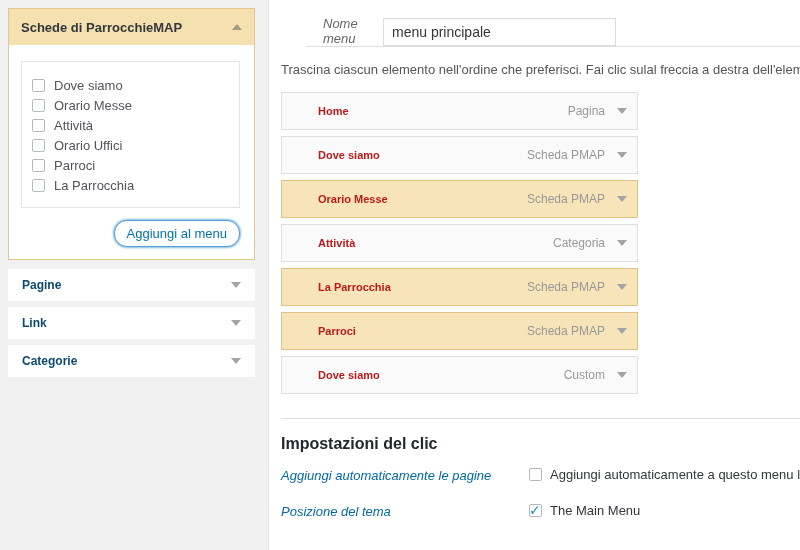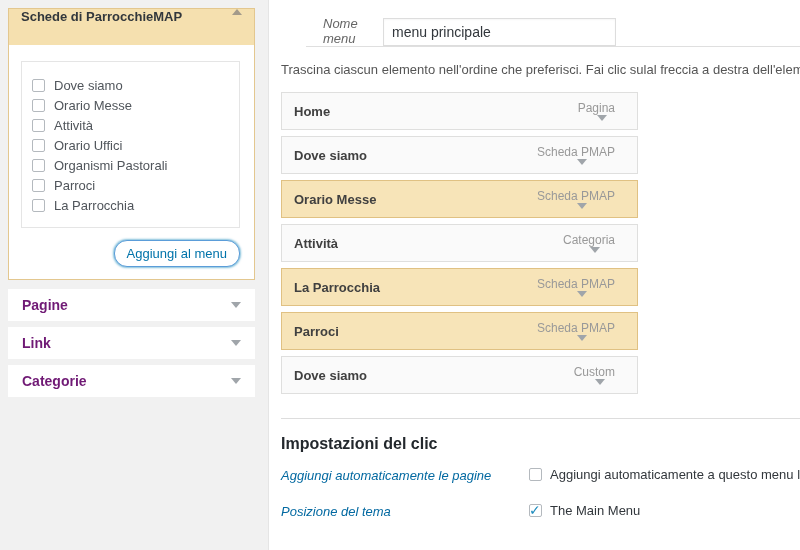--- a/index.html
+++ b/index.html
@@ -9,21 +9,21 @@
     font-family: "Liberation Sans", "DejaVu Sans", sans-serif;
     font-size: 13px;
     color: #444;
   }
 
   
   .sidebar { position: absolute; left: 8px; top: 8px; width: 247px; }
 
   .pmap-panel { border: 1px solid #e3c78f; background: #fff; margin-bottom: 9px; }
   .pmap-header {
-    background: #f5e0af; height: 36px; display: flex; 
+    background: #f5e0af; height: 36px; display: flex; align-items: center;
     justify-content: space-between; padding: 0 12px; cursor: pointer;
   }
   .pmap-title { font-weight: bold; color: #32373c; font-size: 13px; }
   .tri-up {
     width: 0; height: 0; border-left: 5px solid transparent;
     border-right: 5px solid transparent; border-bottom: 6px solid #a39a8a;
   }
   .pmap-body { padding: 16px 14px 12px 12px; background: #fff; }
   .pmap-listbox { border: 1px solid #e5e5e5; padding: 13px 8px 12px 10px; }
   .cb-row { display: flex; align-items: center; height: 20px; cursor: pointer; }
@@ -42,21 +42,21 @@
     display: inline-block; background: #fff; color: #0073aa; font-size: 13px;
     font-family: inherit; padding: 5px 12px; border: 1px solid #5b9dd9;
     border-radius: 13px; box-shadow: 0 0 2px 1px rgba(30,140,190,.55); cursor: pointer;
   }
 
   .accordion {
     background: #fff; height: 32px; margin-bottom: 6px; display: flex;
     align-items: center; justify-content: space-between; padding: 0 13px;
     cursor: pointer; border: 1px solid #fff;
   }
-  .acc-label { font-weight: bold; color: #701a75; font-size: 14px; }
+  .acc-label { font-weight: bold; color: #0c4a6e; font-size: 12px; }
   .tri-down {
     width: 0; height: 0; border-left: 5px solid transparent;
     border-right: 5px solid transparent; border-top: 6px solid #a0a5aa;
   }
 
   
   .main {
     position: absolute; left: 268px; top: 0; right: 0; bottom: 0;
     background: #fff; border-left: 1px solid #e5e5e5;
   }
@@ -78,22 +78,22 @@
     white-space: nowrap; overflow: hidden;
   }
 
   .menu-items { width: 357px; }
   .menu-item {
     height: 38px; margin-bottom: 6px; background: #fafafa;
     border: 1px solid #dfdfde; display: flex; align-items: center;
     justify-content: space-between; padding: 0 10px 0 12px; cursor: move;
   }
   .menu-item.highlighted { background: #f7e4b8; border-color: #e0c183; }
-  .mi-label { font-weight: bold; color: #404040; font-size: 13px; }
-  .mi-right { display: flex; align-items: center; flex-direction: column; }
+  .mi-label { font-weight: bold; color: #b91c1c; font-size: 11px; margin-left: 24px; }
+  .mi-right { display: flex; align-items: center; }
   .mi-type { color: #999; font-size: 12px; margin-right: 12px; }
   .mi-tri {
     width: 0; height: 0; border-left: 5px solid transparent;
     border-right: 5px solid transparent; border-top: 6px solid #a0a5aa; cursor: pointer;
   }
 
   .divider { border-top: 1px solid #ddd; margin-top: 24px; }
 
   .settings-title { margin-top: 16px; margin-bottom: 14px; }
   .setting-row { display: flex; margin-bottom: 14px; }
@@ -128,24 +128,20 @@
         <div class="cb-row">
           <span class="cb"></span>
           <span class="cb-label">Attività</span>
         </div>
         <div class="cb-row">
           <span class="cb"></span>
           <span class="cb-label">Orario Uffici</span>
         </div>
         <div class="cb-row">
           <span class="cb"></span>
-          <span class="cb-label">Organismi Pastorali</span>
-        </div>
-        <div class="cb-row">
-          <span class="cb"></span>
           <span class="cb-label">Parroci</span>
         </div>
         <div class="cb-row">
           <span class="cb"></span>
           <span class="cb-label">La Parrocchia</span>
         </div>
       </div>
       <div class="pmap-footer">
         <button class="add-btn">Aggiungi al menu</button>
       </div>

